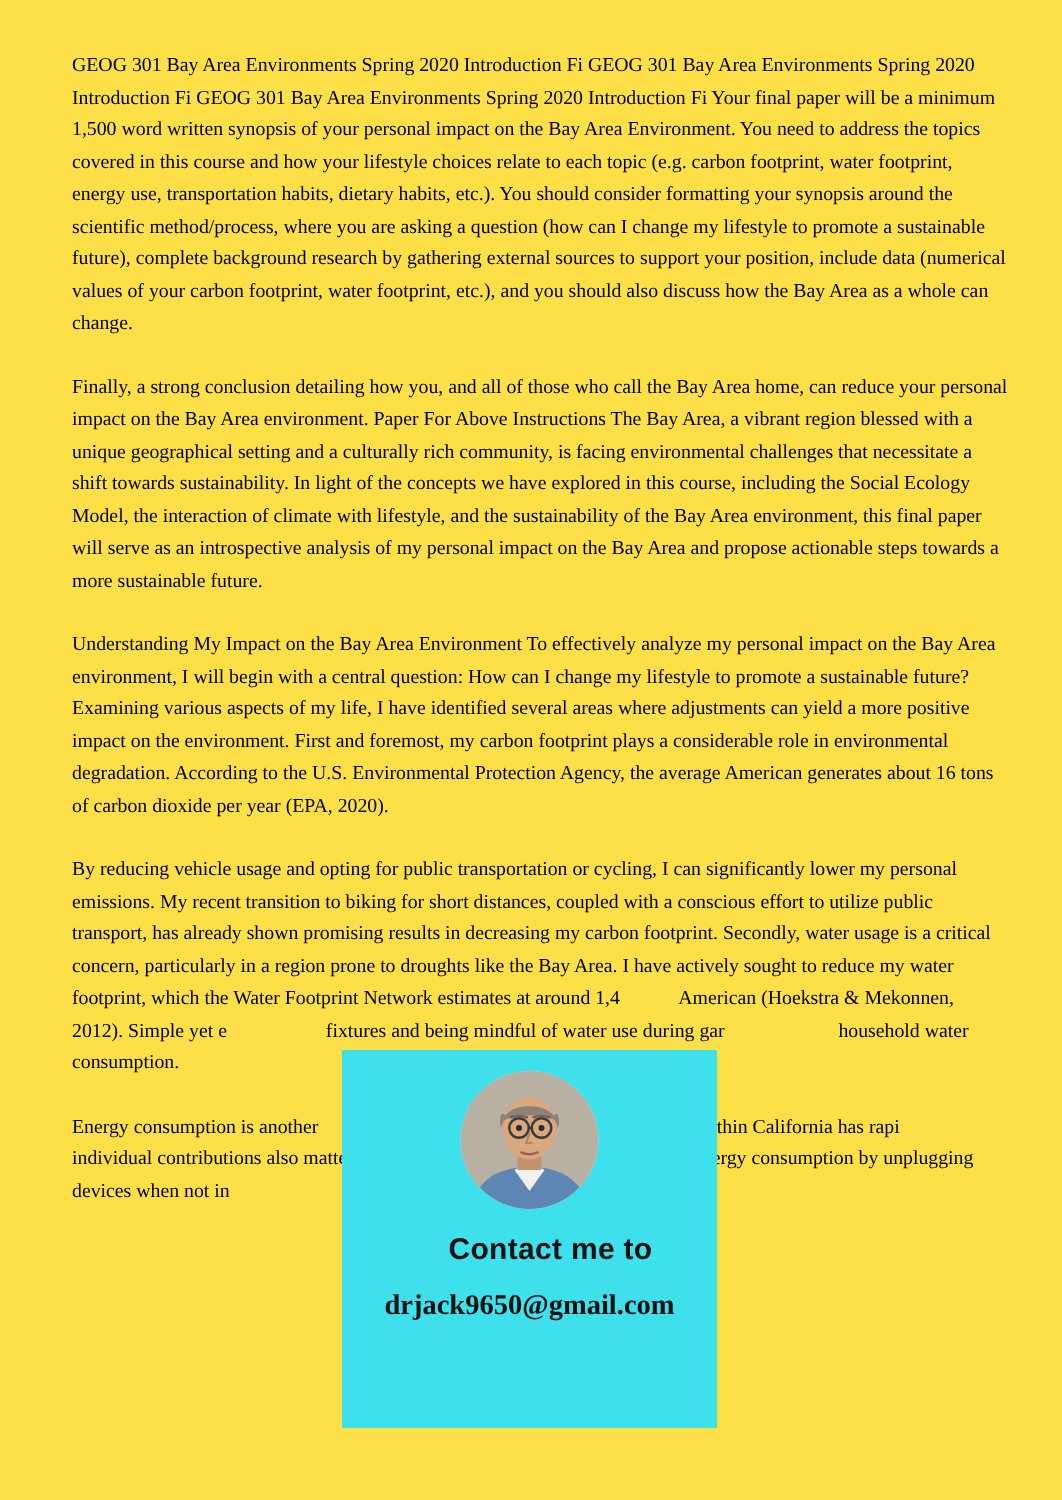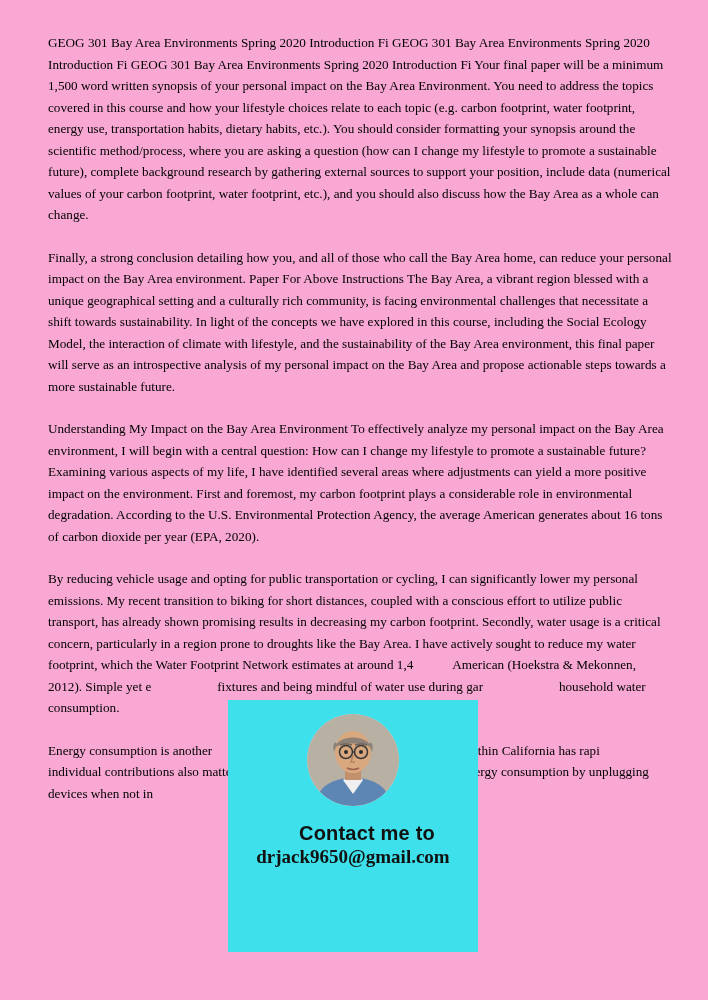--- a/index.html
+++ b/index.html
@@ -14,21 +14,21 @@
     font-family: "Liberation Serif", serif;
     color: #000000;
     overflow: hidden;
   }
   #page {
     position: absolute;
     left: 0;
     top: 0;
     width: 708px;
     height: 1000px;
-    background: #f9a8d4;
+    background: #fde047;
   }
   #doc-body {
     position: absolute;
     left: 48px;
     top: 32px;
     width: 625px;
   }
   .para {
     font-size: 13.2px;
     line-height: 21.5px;
@@ -73,21 +73,21 @@
     color: #111111;
     line-height: 26px;
     text-align: center;
     letter-spacing: 0.2px;
   }
   #overlay-line1 {
     margin-top: 14px;
     margin-left: 28px;
   }
   #overlay-email {
-    margin-top: 0;
+    margin-top: 14px;
     font-family: "Liberation Serif", serif;
     font-size: 19px;
     font-weight: bold;
     color: #111111;
     text-align: center;
   }
 </style>
 </head>
 <body>
 

